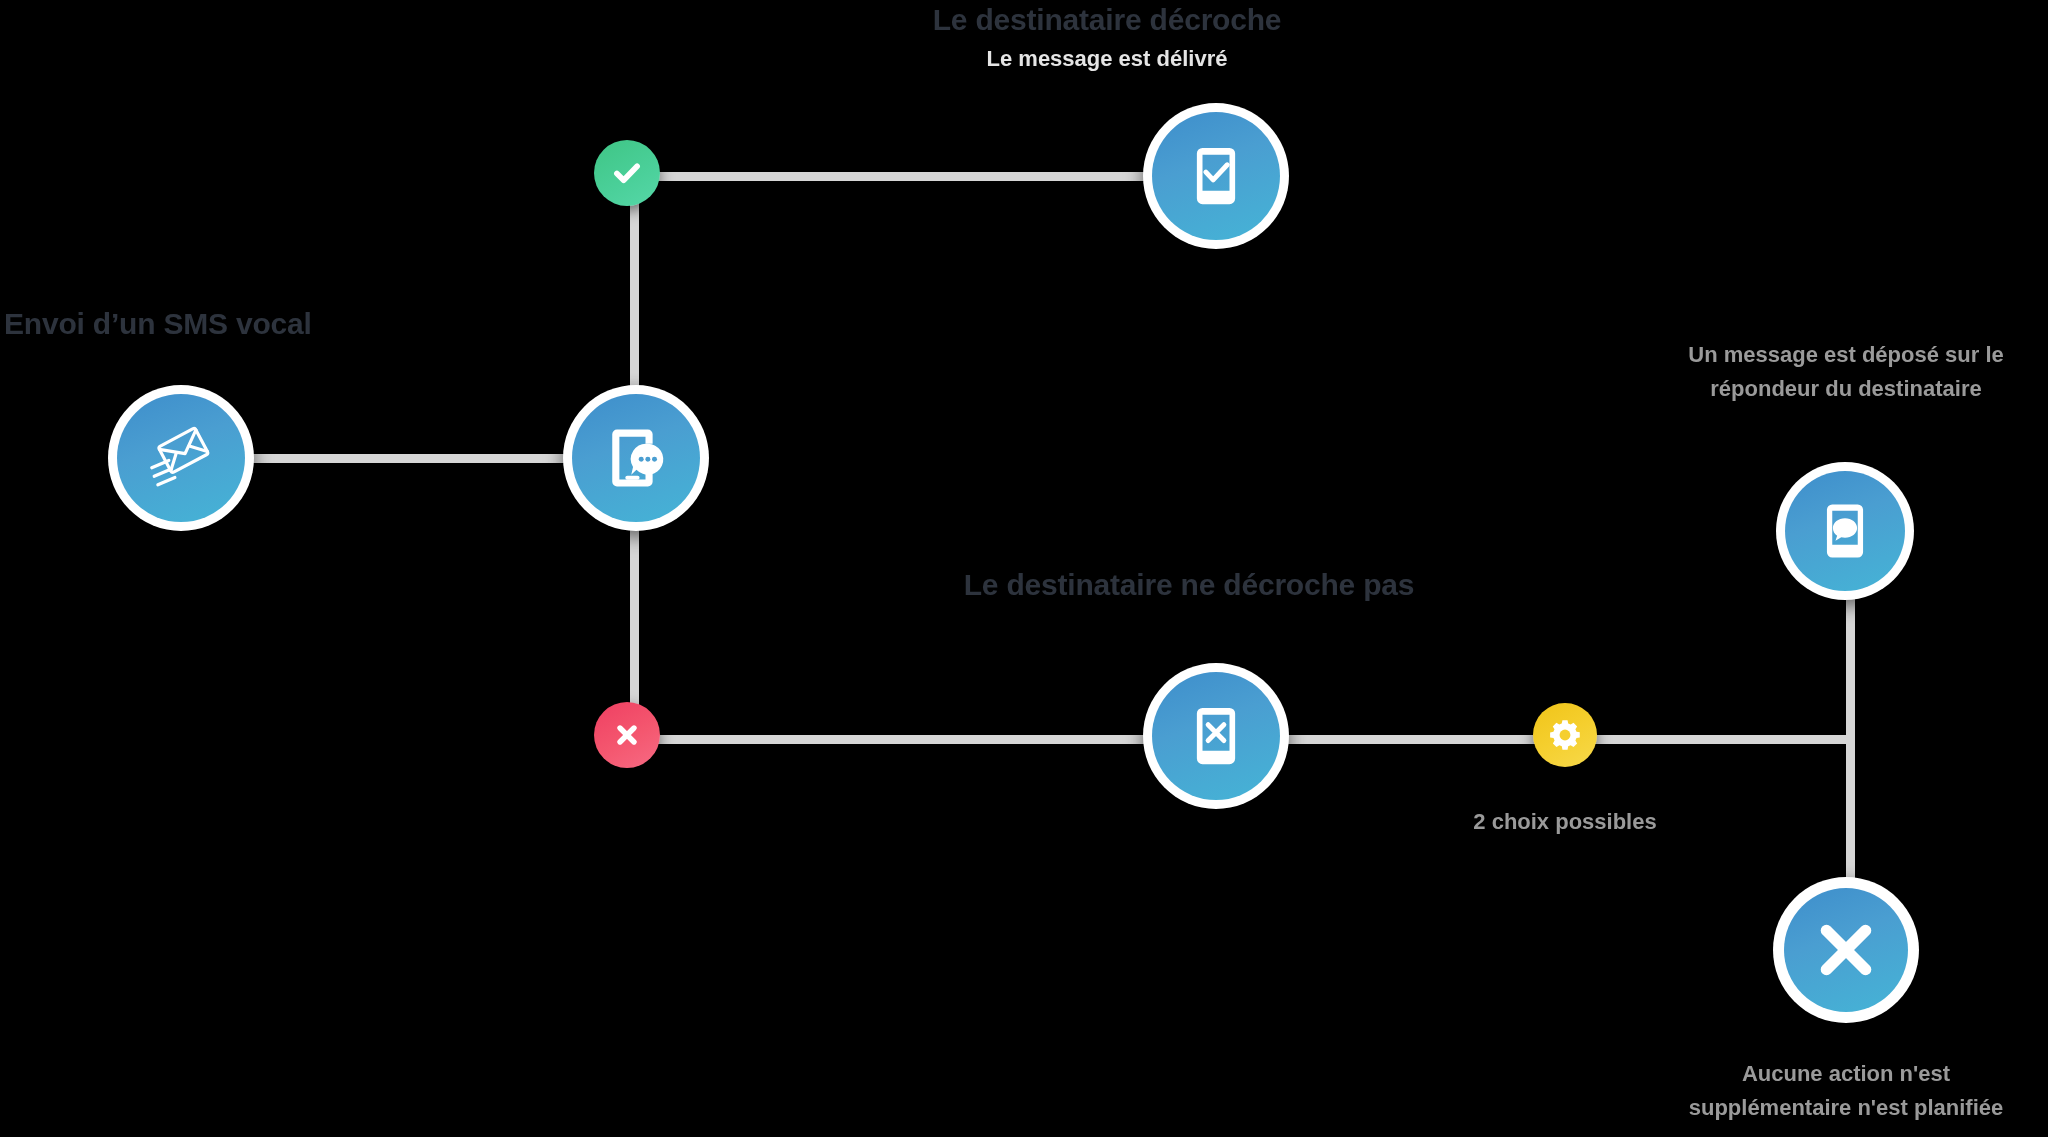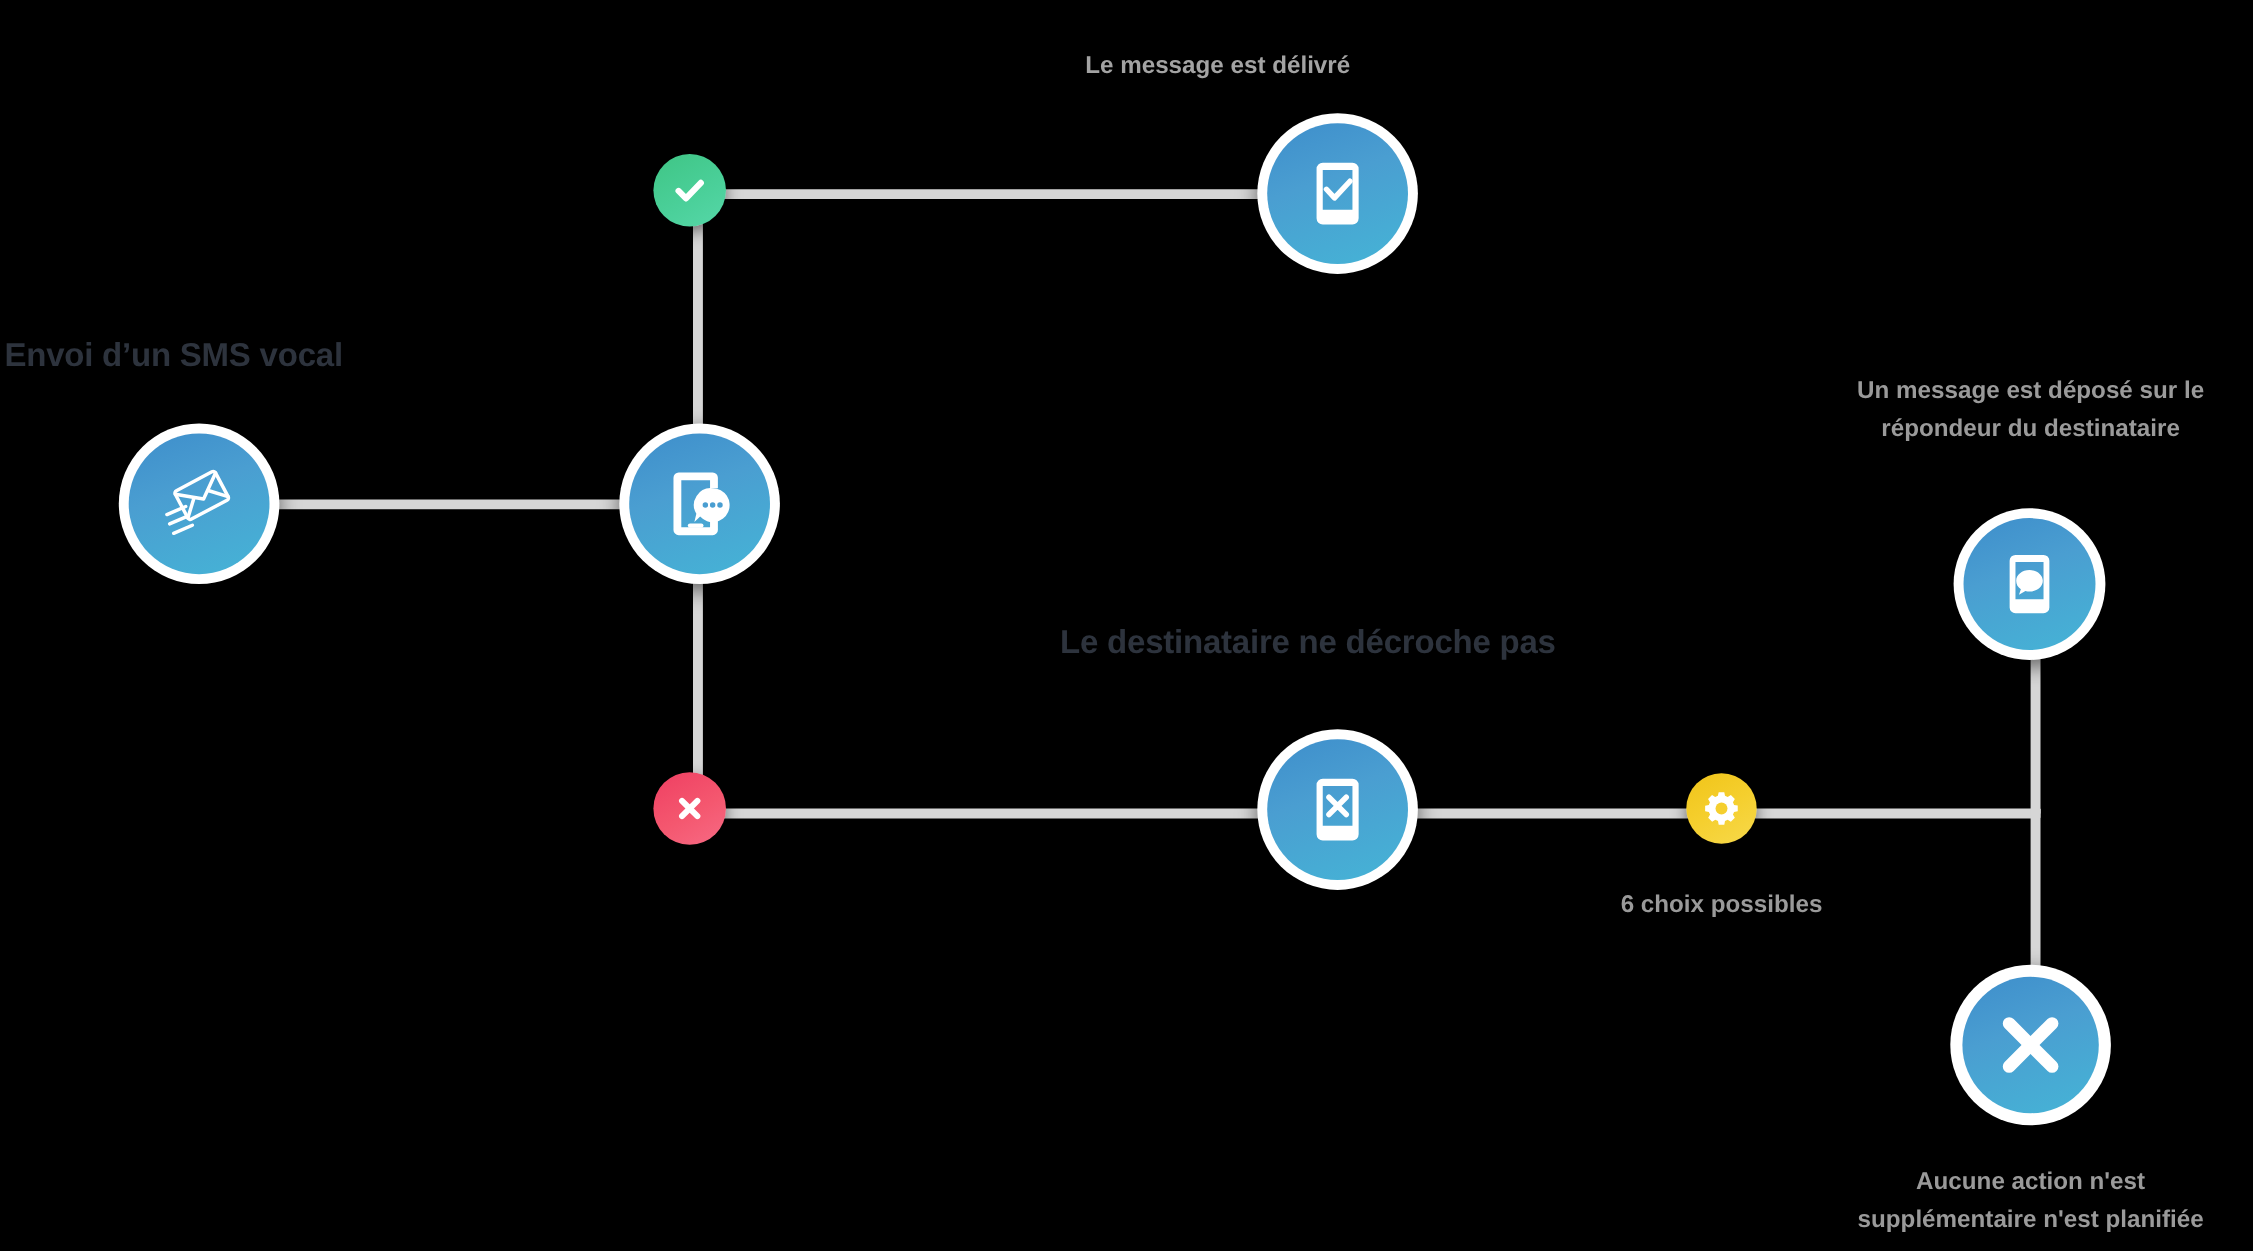--- a/index.html
+++ b/index.html
@@ -64,21 +64,21 @@
   .heading {
     font-size: 30px;
     font-weight: bold;
     color: #2d333d;
     letter-spacing: -0.2px;
     white-space: nowrap;
   }
   .sub {
     font-size: 22px;
     font-weight: bold;
-    color: #a3a3a3;
+    color: #e5e5e5;
     white-space: nowrap;
   }
   .note {
     font-size: 22px;
     font-weight: bold;
     color: #9a9a9a;
     line-height: 1.55;
     text-align: center;
   }
   .center { text-align: center; }
@@ -207,25 +207,26 @@
         <svg width="78" height="78" viewBox="0 0 64 64" fill="none" stroke="#ffffff" stroke-width="9.5" stroke-linecap="round">
           <path d="M16 16 L48 48"></path>
           <path d="M48 16 L16 48"></path>
         </svg>
       </span>
     </div>
   </div>
 
   <div class="txt heading" style="left:4px; top:307px;">Envoi d’un SMS vocal</div>
 
+  <div class="txt heading center" style="left:772px; top:3px; width:670px;">Le destinataire décroche</div>
   <div class="txt sub center" style="left:772px; top:46px; width:670px;">Le message est délivré</div>
 
   <div class="txt heading center" style="left:689px; top:568px; width:1000px;">Le destinataire ne décroche pas</div>
 
-  <div class="txt note" style="left:1415px; top:805px; width:300px;">6 choix possibles</div>
+  <div class="txt note" style="left:1415px; top:805px; width:300px;">2 choix possibles</div>
 
   <div class="txt note" style="left:1596px; top:338px; width:500px;">
     <div>Un message est déposé sur le</div>
     <div>répondeur du destinataire</div>
   </div>
 
   <div class="txt note" style="left:1596px; top:1057px; width:500px;">
     <div>Aucune action n'est</div>
     <div>supplémentaire n'est planifiée</div>
   </div>

